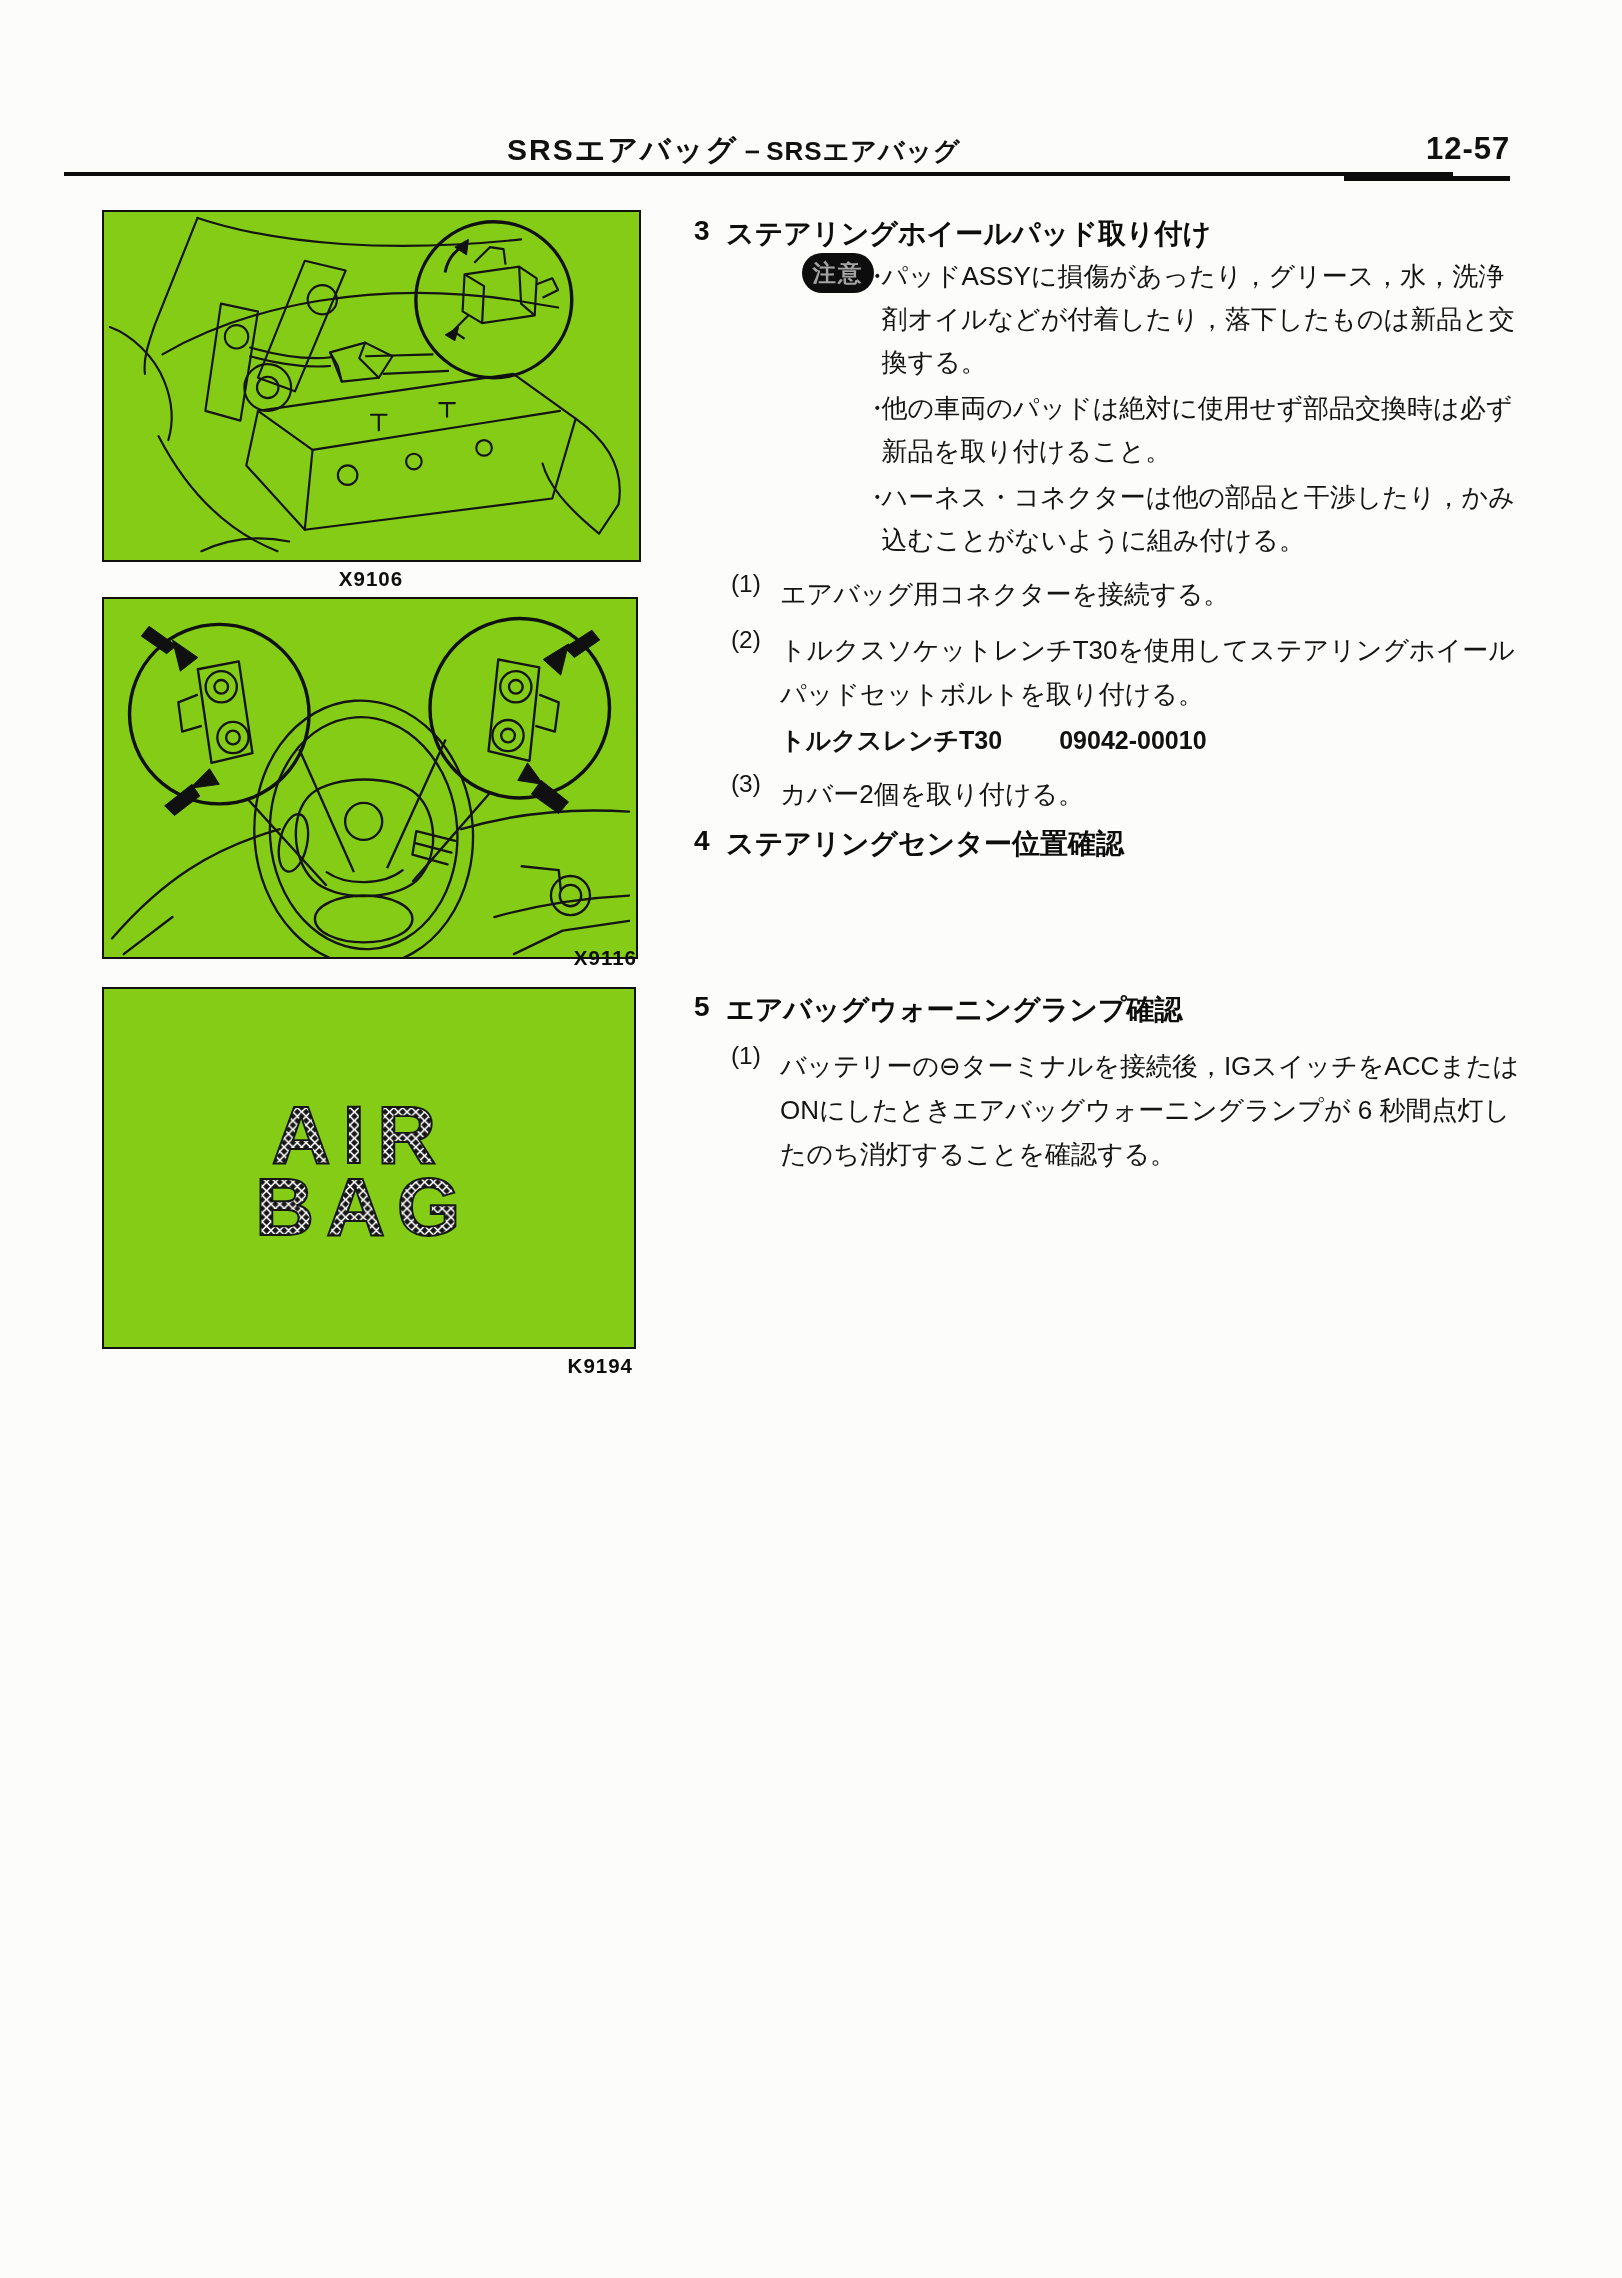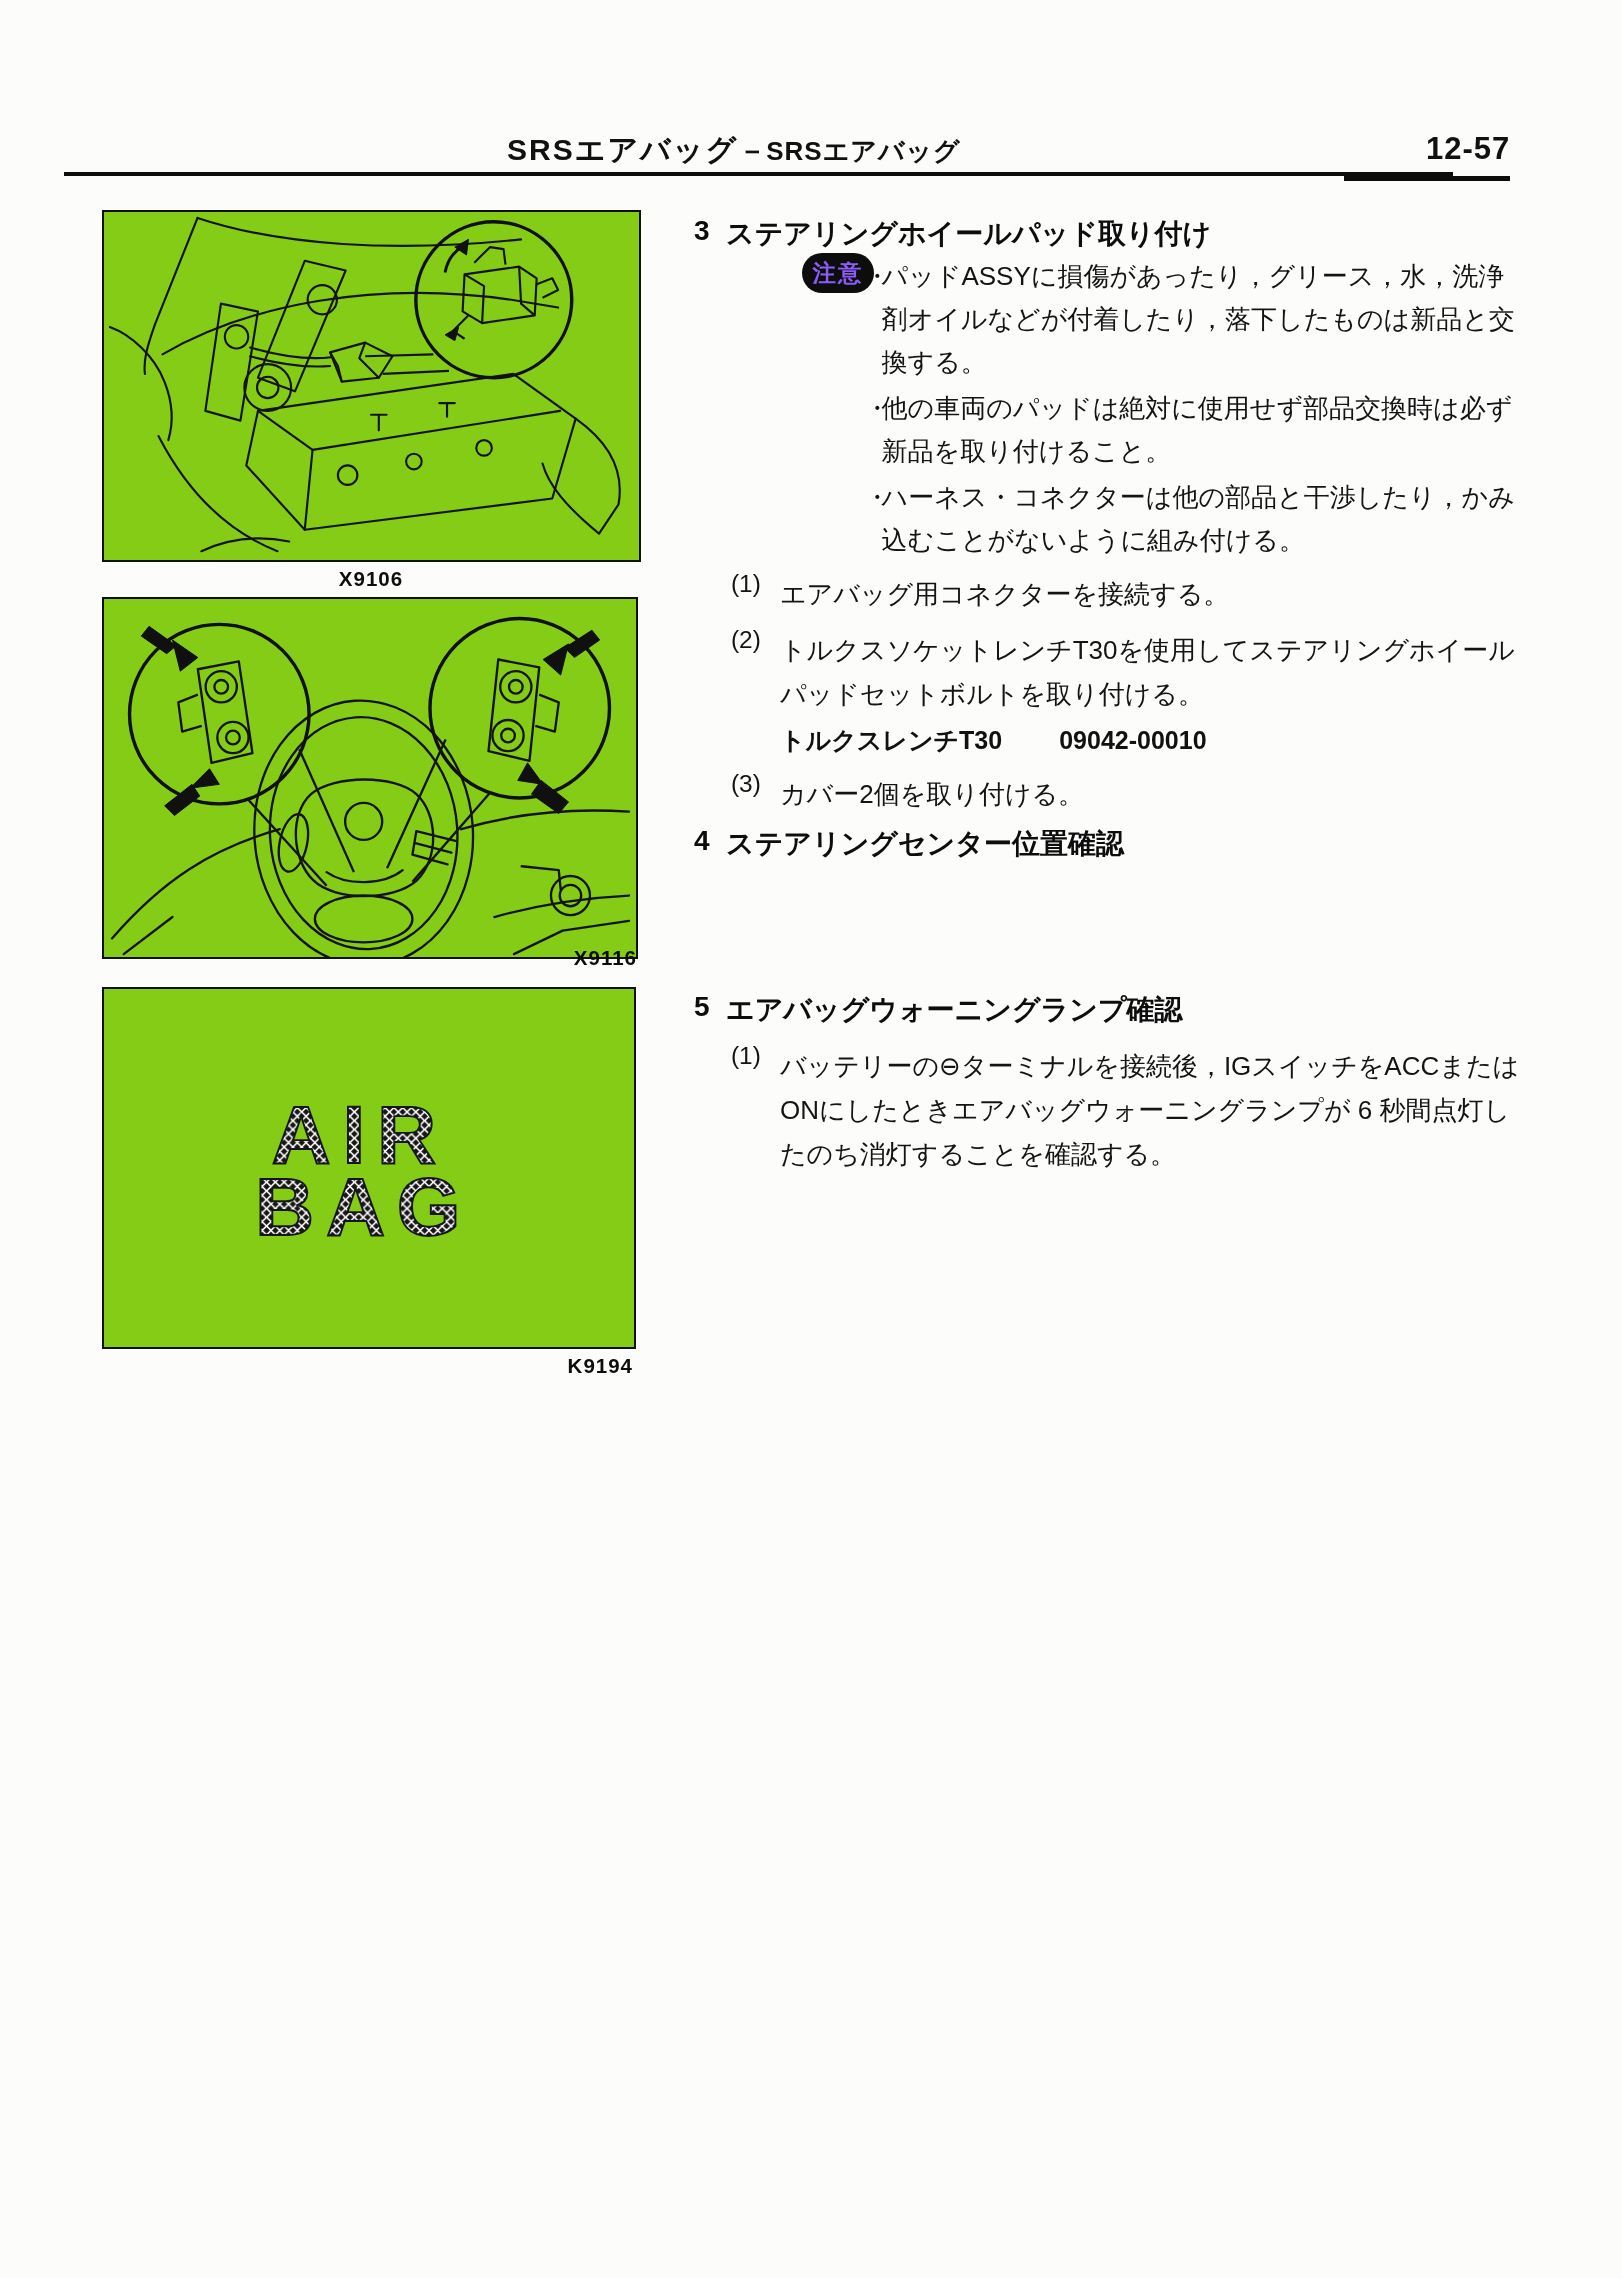--- a/index.html
+++ b/index.html
@@ -30,21 +30,21 @@
   #fig3{left:102px;top:987px;width:530px;height:358px;}
   #fig3-label{left:102px;top:1354px;width:531px;}
   
   .sec-head{position:absolute;display:flex;font-weight:bold;font-size:28px;color:#0d0d0d;white-space:nowrap;}
   .sec-head .num{width:32px;}
   #sec3-head{left:694px;top:215px;}
   #sec4-head{left:694px;top:825px;}
   #sec5-head{left:694px;top:991px;}
   .caution-badge{
     position:absolute;left:802px;top:253px;width:72px;height:40px;
-    background:#0d0d0d;border-radius:20.5px;color:#8b5cf6;
+    background:#0d0d0d;border-radius:20.5px;color:#a3a3a3;
     display:flex;align-items:center;justify-content:center;
     font-size:23.4px;font-weight:bold;letter-spacing:2px;
   }
   #caution-list{position:absolute;left:864px;top:255px;width:655px;}
   .caution-item{display:flex;font-size:26px;line-height:43px;margin-bottom:2.9px;color:#141414;}
   .caution-item .bul{width:17.6px;flex:none;}
   .caution-item .txt{flex:1;}
   #steps3{position:absolute;left:731px;top:562px;width:795px;}
   .step{display:flex;font-size:26px;line-height:44px;color:#141414;margin-bottom:2px;}
   .step .num{width:49px;flex:none;font-size:24.4px;}

